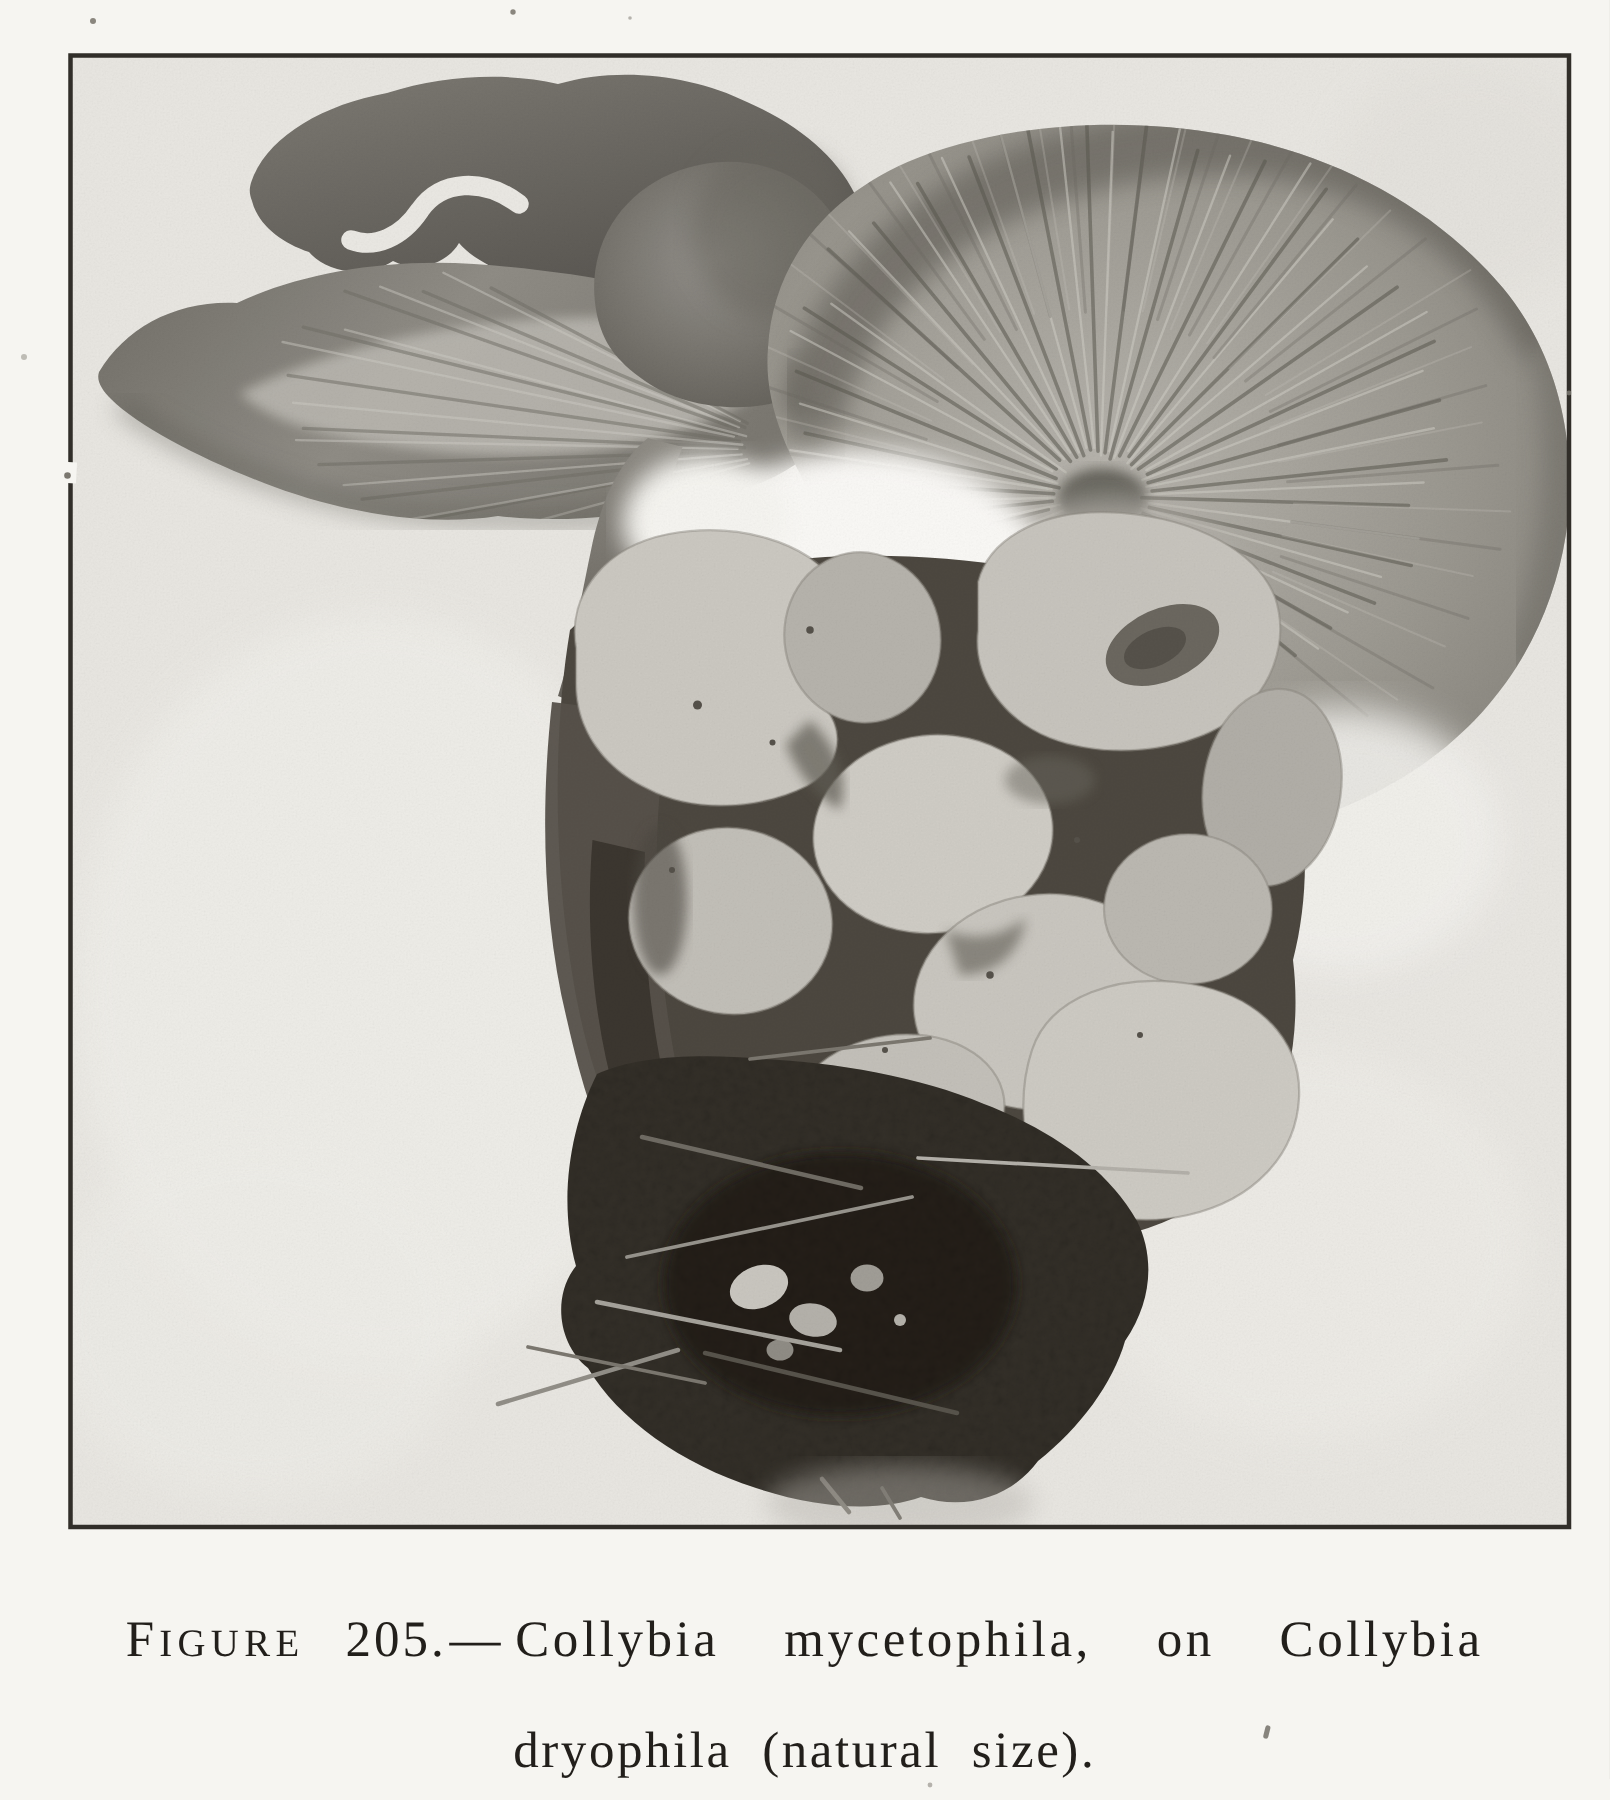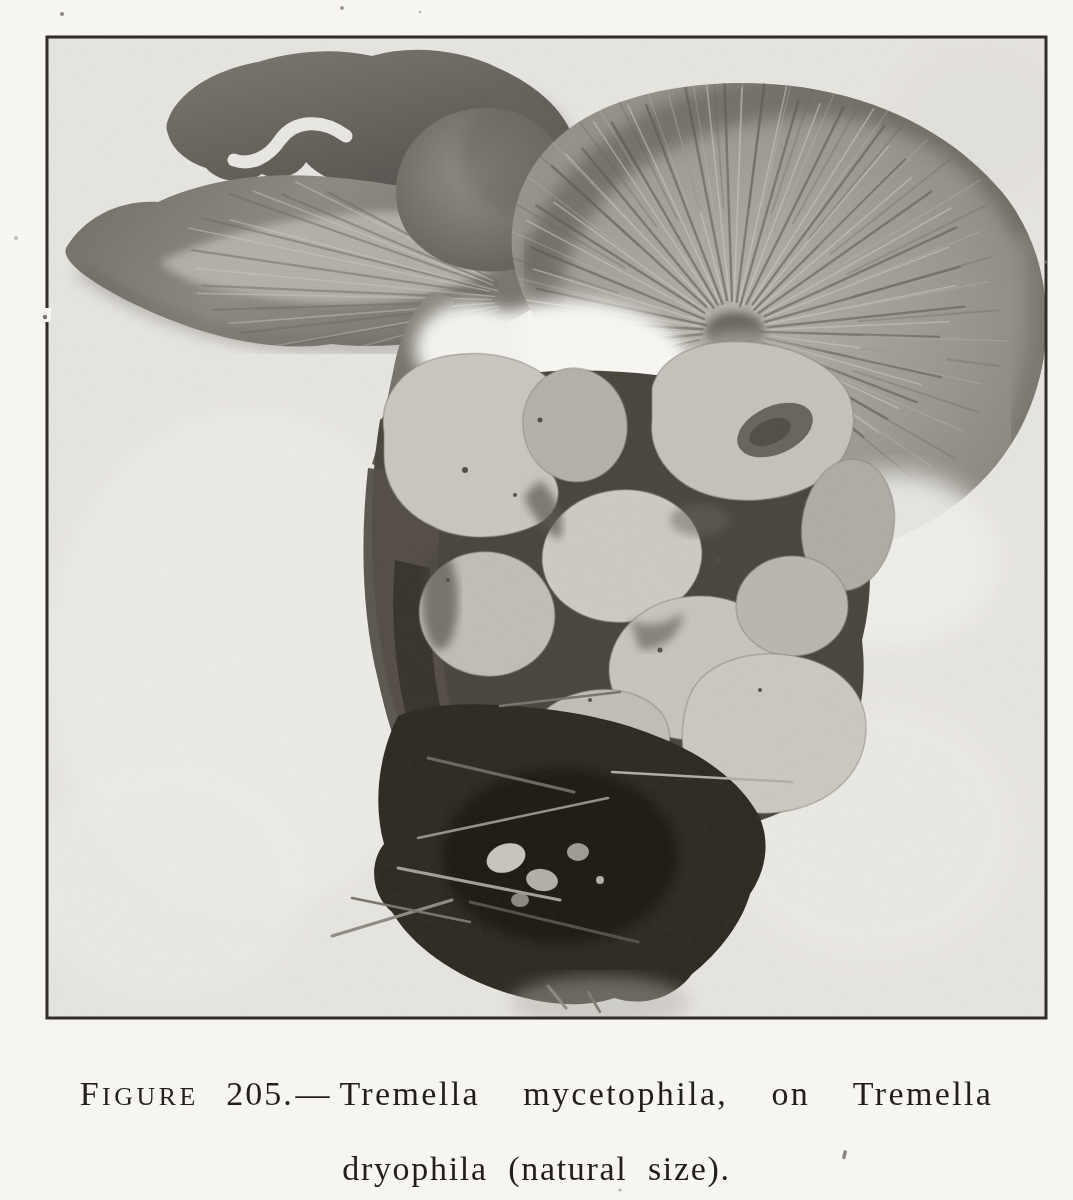--- a/index.html
+++ b/index.html
@@ -328,15 +328,15 @@
     <circle cx="342" cy="8" r="1.8" fill="#8a867e"></circle>
     <circle cx="420" cy="12" r="1.2" fill="#9a968e" opacity="0.7"></circle>
     <circle cx="16" cy="238" r="2" fill="#9a968e" opacity="0.6"></circle>
     <circle cx="1046" cy="262" r="1.6" fill="#9a968e" opacity="0.6"></circle>
     <rect x="843" y="1150" width="3.4" height="9" rx="1.7" transform="rotate(14 844 1154)" fill="#6b6860" opacity="0.8"></rect>
     <circle cx="620" cy="1190" r="1.6" fill="#9a968e" opacity="0.7"></circle>
   </g>
 </svg>
 
 <div class="caption">
-  <div class="cap-line1"><span class="figword"><span>F</span><span class="figsc">IGURE</span></span><span class="fignum">205.</span><span class="dash">—</span><span>Tremella mycetophila, on Tremella</span></div>
+  <div class="cap-line1"><span class="figword"><span>F</span><span class="figsc">IGURE</span></span><span class="fignum">205.</span><span class="dash">—</span><span>Collybia mycetophila, on Collybia</span></div>
   <div class="cap-line2">dryophila (natural size).</div>
 </div>
 
 </body></html>

